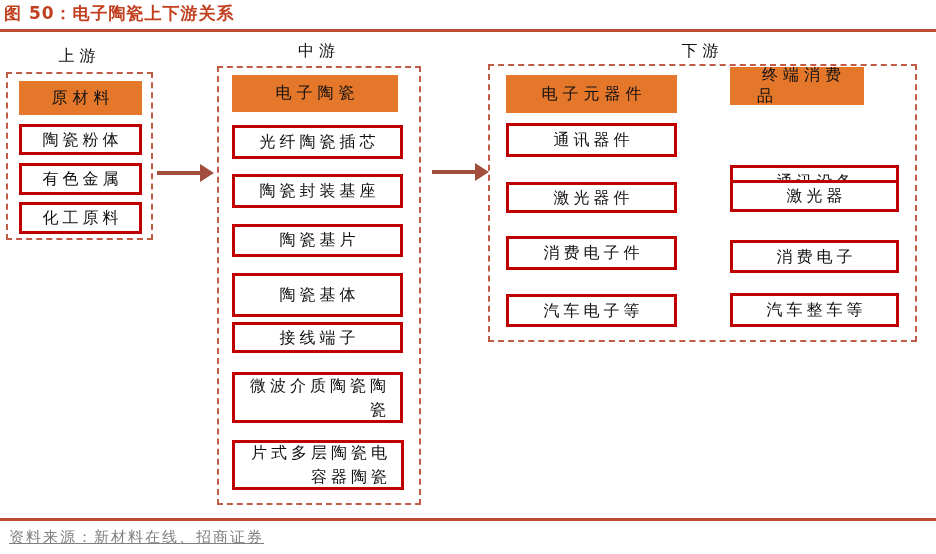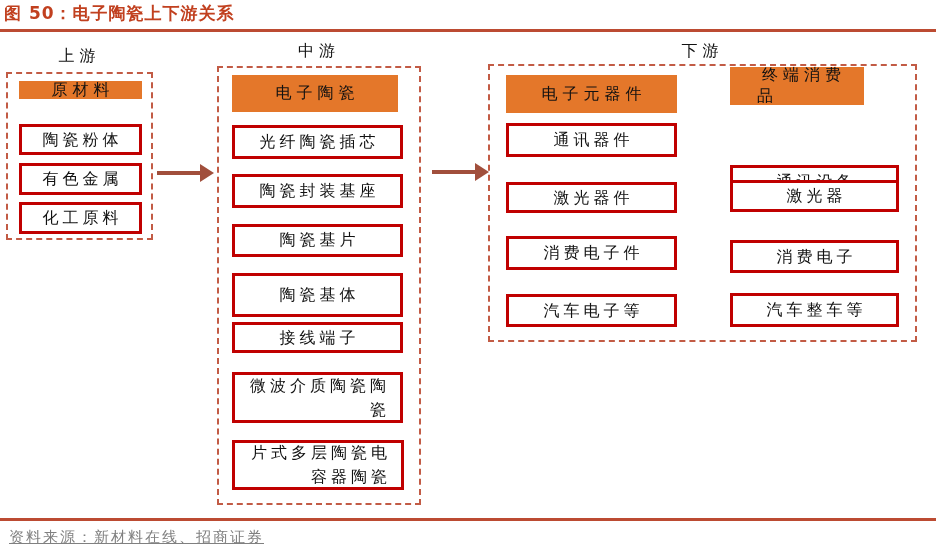--- a/index.html
+++ b/index.html
@@ -61,21 +61,21 @@
 <div class="page">
 
   <div class="fig-title">图 50：电子陶瓷上下游关系</div>
   <div class="rule rule-top"></div>
 
   <div class="stage-label lbl-up">上游</div>
   <div class="stage-label lbl-mid">中游</div>
   <div class="stage-label lbl-down">下游</div>
 
   <div class="group grp-up">
-    <div class="hdr" style="left:11px; top:7px; width:123px; height:18px;">原材料</div>
+    <div class="hdr" style="left:11px; top:7px; width:123px; height:34px;">原材料</div>
     <div class="box" style="left:11px; top:50px; width:123px; height:31px;">陶瓷粉体</div>
     <div class="box" style="left:11px; top:89px; width:123px; height:32px;">有色金属</div>
     <div class="box" style="left:11px; top:128px; width:123px; height:32px;">化工原料</div>
   </div>
 
   <div class="arrow arrow-1">
     <span class="shaft"></span>
     <span class="head"></span>
   </div>
 

